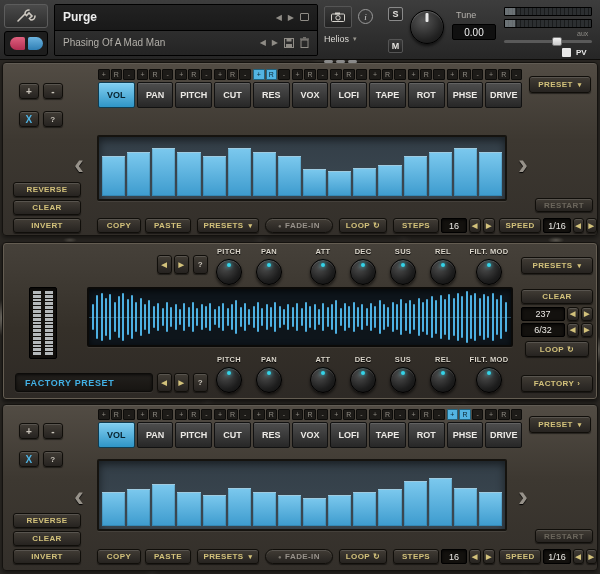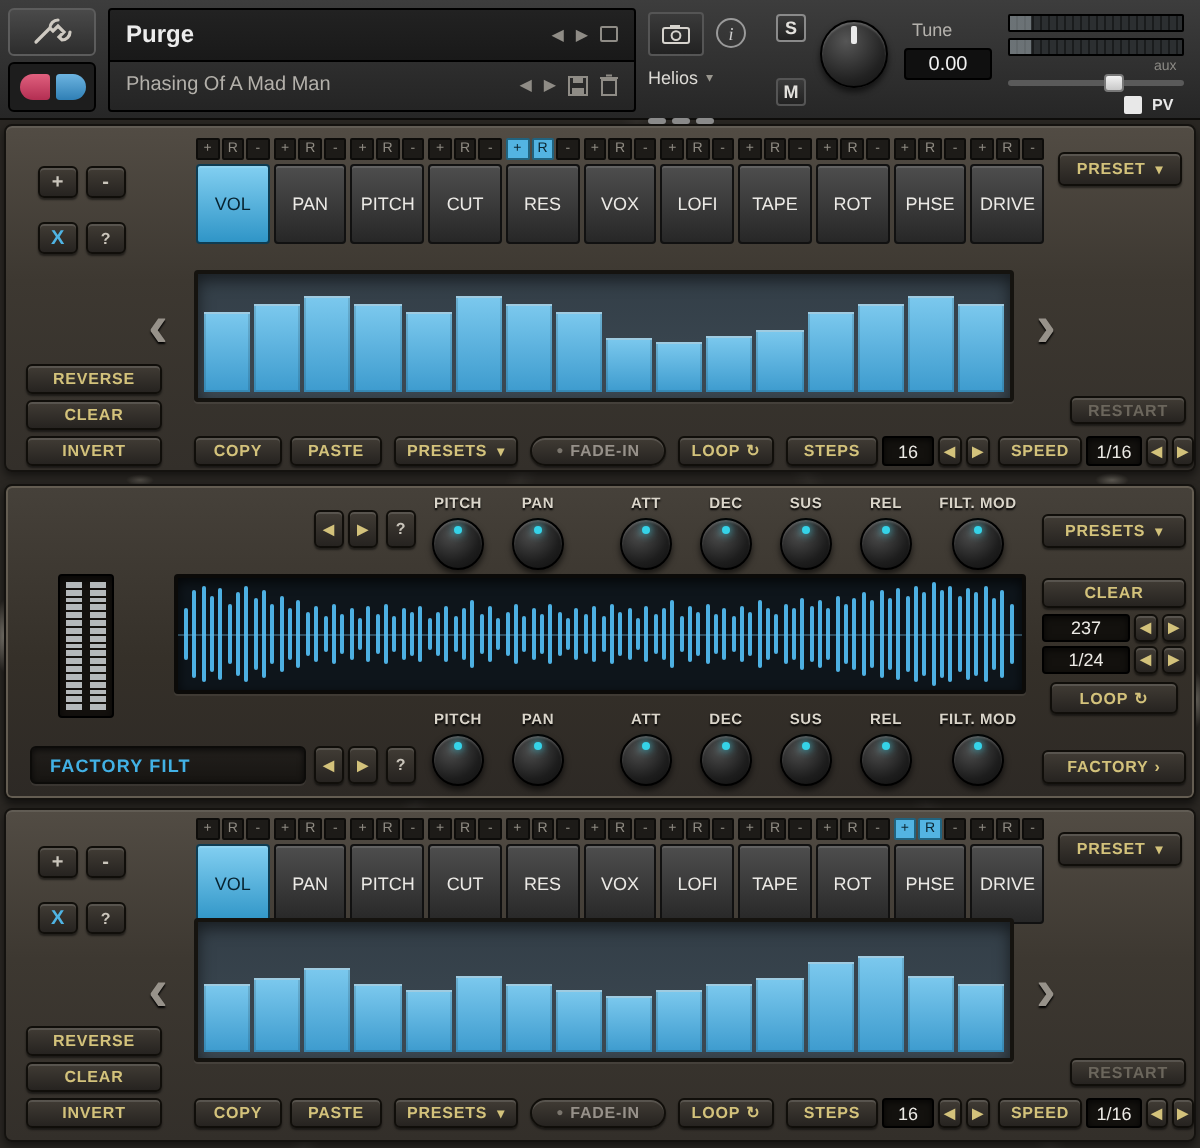--- a/index.html
+++ b/index.html
@@ -89,22 +89,22 @@
   .big-arrow { color:#97928a; font-size:30px; font-weight:bold; line-height:26px; text-align:center;
                text-shadow:0 1px 1px #000; cursor:default; }
 
   
   .tabs-row { display:flex; }
   .tab-col { flex:1; display:flex; flex-direction:column; padding:0 1px; }
   .mini-strip { display:flex; height:11px; gap:1px; margin-bottom:2px; }
   .mini { flex:1; background:#1d1b18; border:1px solid #0d0c0a; border-radius:1px; color:#8f8b83;
           font-size:7px; line-height:8px; display:flex; align-items:center; justify-content:center; }
   .mini.active { background:#53b4e2; color:#0b2530; border-color:#21637f; }
-  .tab { height:40px; display:flex; align-items:center; justify-content:center;
-         font-size:9px; font-weight:normal; color:#eceae6;
+  .tab { height:26px; display:flex; align-items:center; justify-content:center;
+         font-size:9px; font-weight:bold; color:#eceae6;
          background:linear-gradient(#4e4e4e,#272727); border:1px solid #111; border-radius:2px;
          box-shadow: inset 0 1px 0 rgba(255,255,255,.12); text-align: right; }
   .tab.selected { background:linear-gradient(#82cff1,#2f95c7); color:#072330; border-color:#0e3c52; }
 
   
   .seq-display { background:linear-gradient(#333e47,#3c4953); border:2px solid #15130f; border-radius:2px;
                  box-shadow: inset 0 3px 8px rgba(0,0,0,.55), 0 1px 0 rgba(255,255,255,.07);
                  display:flex; align-items:flex-end; gap:2px; padding:3px; overflow:hidden; }
   .seq-bar { flex:1 1 0; background:linear-gradient(180deg,#7cc9ee,#3d9bce);
              box-shadow: inset 0 1px 0 rgba(255,255,255,.35), inset 0 0 0 1px rgba(0,0,0,.12); }
@@ -551,21 +551,21 @@
         <div class="wave-line" style="height: 87%;"></div>
         <div class="wave-line" style="height: 64%;"></div>
         <div class="wave-line" style="height: 78%;"></div>
         <div class="wave-line" style="height: 55%;"></div>
       </div>
 
     <div class="btn" style="left:518px;top:46px;width:72px;height:15px">CLEAR</div>
     <div class="val-box" style="left:518px;top:64px;width:44px;height:14px">237</div>
     <div class="btn sq-btn" style="left:564px;top:64px;width:12px;height:14px">◀</div>
     <div class="btn sq-btn" style="left:578px;top:64px;width:12px;height:14px">▶</div>
-    <div class="val-box" style="left:518px;top:80px;width:44px;height:14px">1/24</div>
+    <div class="val-box" style="left:518px;top:80px;width:44px;height:14px">6/32</div>
     <div class="btn sq-btn" style="left:564px;top:80px;width:12px;height:14px">◀</div>
     <div class="btn sq-btn" style="left:578px;top:80px;width:12px;height:14px">▶</div>
     <div class="btn" style="left:522px;top:98px;width:64px;height:16px">
       <span>LOOP</span>
       <span>↻</span>
     </div>
 
     <div class="knobs-row" style="left:206px;top:112px;width:306px">
         <div class="knob-col">
           <div class="knob-label">PITCH</div>
@@ -590,21 +590,21 @@
         <div class="knob-col">
           <div class="knob-label">REL</div>
           <div class="knob"></div>
         </div>
         <div class="knob-col">
           <div class="knob-label">FILT. MOD</div>
           <div class="knob"></div>
         </div>
       </div>
 
-    <div class="sample-btn" style="left:12px;top:130px;width:138px;height:19px">FACTORY FILT</div>
+    <div class="sample-btn" style="left:12px;top:130px;width:138px;height:19px">FACTORY PRESET</div>
     <div class="btn sq-btn" style="left:154px;top:130px;width:15px;height:19px">◀</div>
     <div class="btn sq-btn" style="left:171px;top:130px;width:15px;height:19px">▶</div>
     <div class="btn btn-grey" style="left:190px;top:130px;width:15px;height:19px">?</div>
 
     <div class="btn" style="left:518px;top:132px;width:72px;height:17px">
       <span>FACTORY</span>
       <span>›</span>
     </div>
   </div>
 

